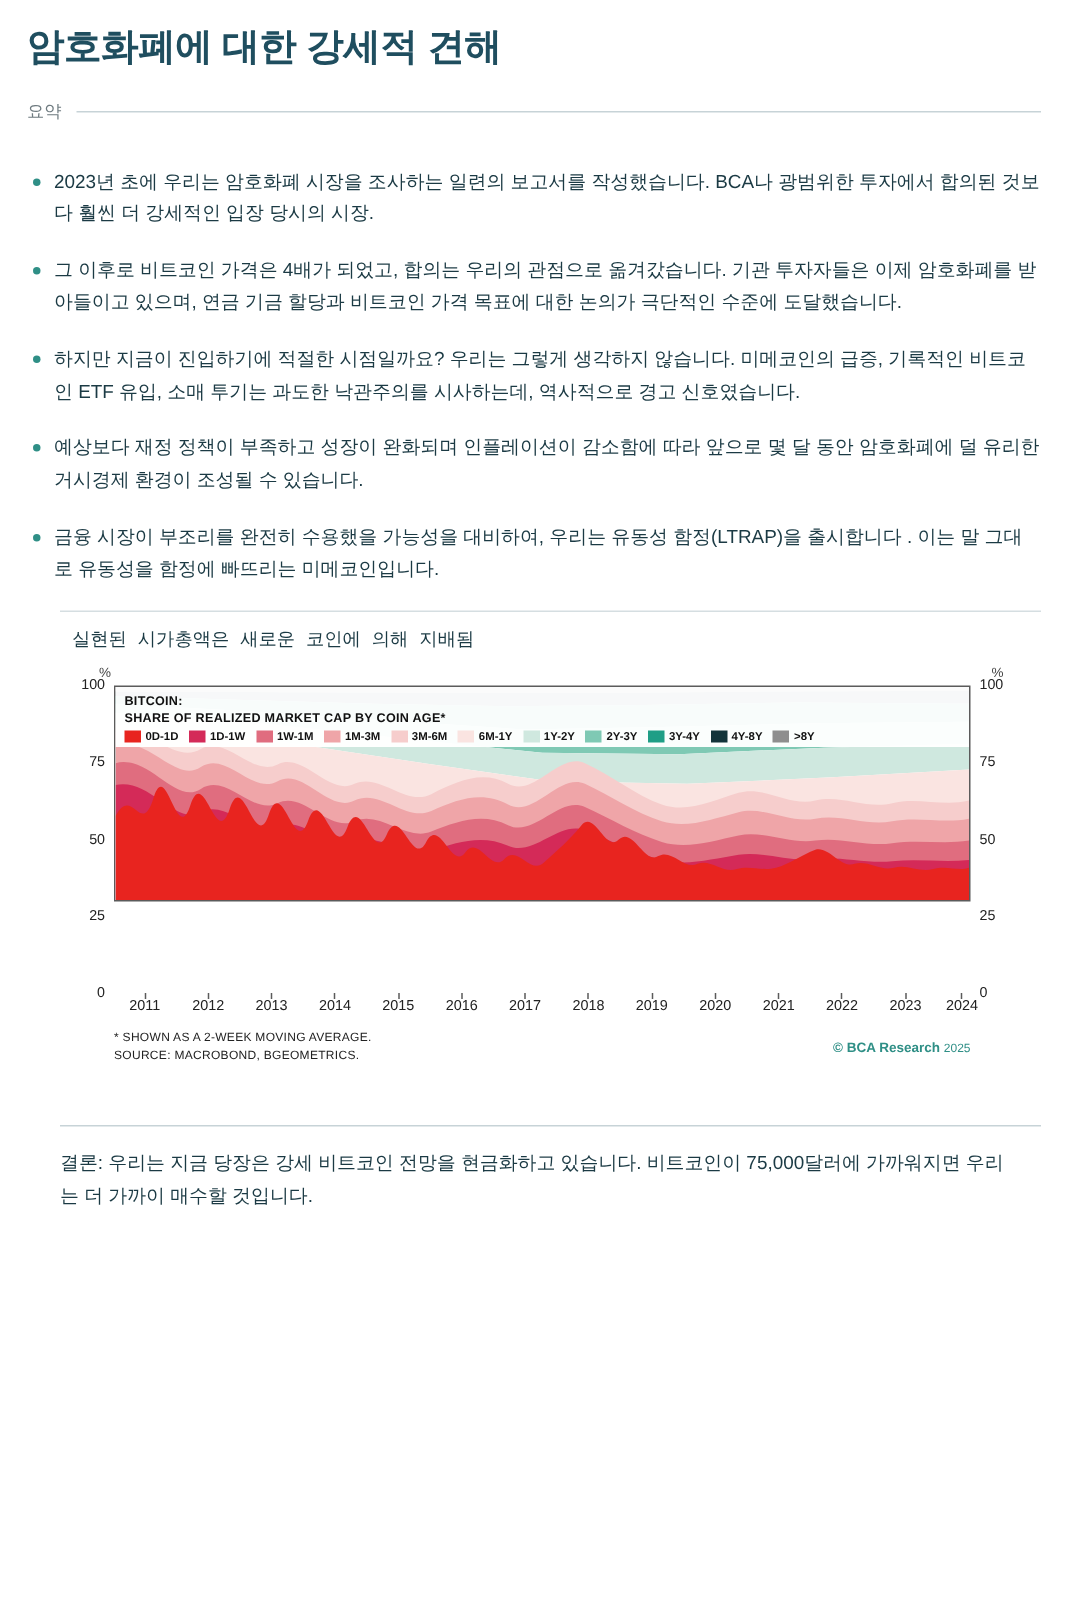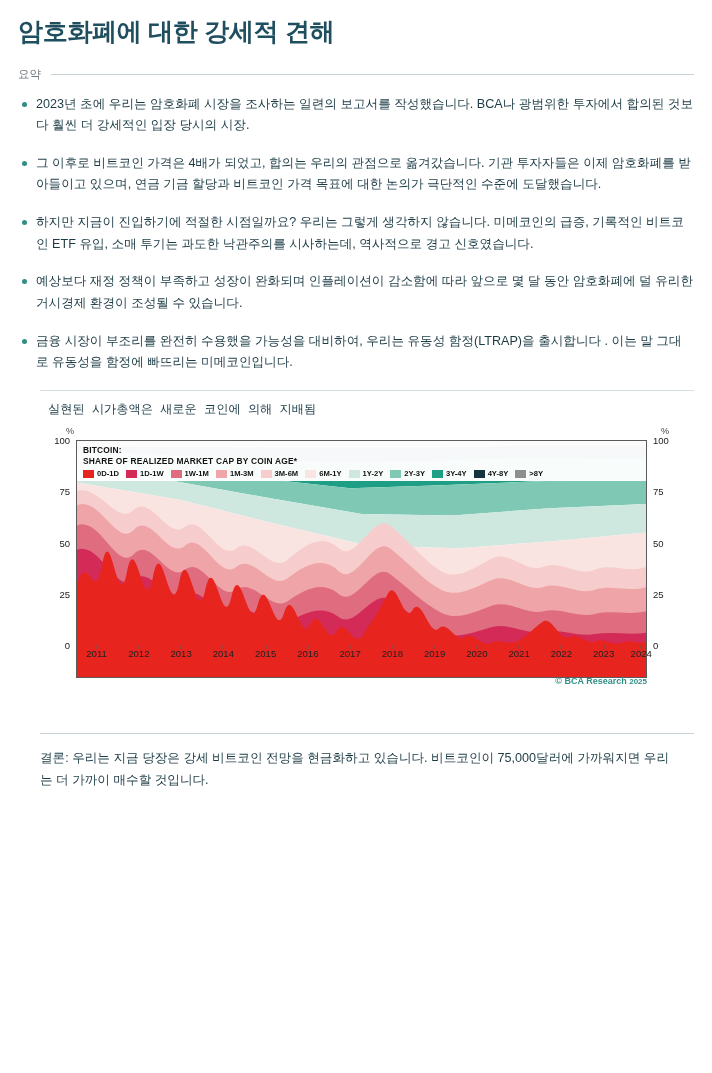--- a/index.html
+++ b/index.html
@@ -19,21 +19,21 @@
     padding: 14px 18px 0 18px;
   }
   .title-line {
     font-size: 25px;
     font-weight: bold;
     color: #1f4e5f;
     line-height: 1.38;
     letter-spacing: -0.3px;
   }
   .summary-head {
-    margin: 18px 0 0 0;
+    margin: 18px 0 17px 0;
     padding: 0 18px;
     display: flex;
     align-items: center;
     gap: 10px;
   }
   .summary-label {
     font-size: 11.5px;
     color: #6f7b80;
     white-space: nowrap;
   }
@@ -85,21 +85,21 @@
     top: 0;
     font-size: 9px;
     color: #444;
   }
   .pct-left { left: 26px; }
   .pct-right { right: 4px; }
   .plot-box {
     position: absolute;
     left: 36px; right: 26px;
     top: 14px;
-    height: 238px;
+    height: 144px;
     border: 1px solid #5b5b5b;
     background: #ffffff;
     overflow: hidden;
   }
   .legend-panel {
     position: absolute;
     left: 0; top: 0; right: 0;
     background: rgba(255,255,255,0.97);
     padding: 4px 6px 3px 6px;
     z-index: 5;
@@ -183,21 +183,21 @@
     letter-spacing: 0.2px;
   }
   .brand {
     position: absolute;
     right: 26px;
     top: 250px;
     font-size: 9px;
     color: #2f8f86;
     font-weight: bold;
   }
-  .brand .yr { color:#2f8f86; font-weight: bold; font-size: 8px; }
+  .brand .yr { color:#2f8f86; font-weight: normal; font-size: 8px; }
   .conclusion-rule {
     margin: 22px 18px 0 40px;
     height: 1px;
     background: #c7d3d7;
   }
   .conclusion {
     margin: 14px 40px 20px 40px;
     font-size: 12.6px;
     line-height: 1.72;
     color: #1b3a44;
@@ -363,20 +363,24 @@
         <span class="xgrid-mark" style="left:77.6%"></span>
           <span class="xtick" style="left:77.6%">2021</span>
         <span class="xgrid-mark" style="left:85.0%"></span>
           <span class="xtick" style="left:85.0%">2022</span>
         <span class="xgrid-mark" style="left:92.4%"></span>
           <span class="xtick" style="left:92.4%">2023</span>
         <span class="xgrid-mark" style="left:99.0%"></span>
           <span class="xtick" style="left:99.0%">2024</span>
       </div>
 
+      <div class="foot-note">
+        <div>* SHOWN AS A 2-WEEK MOVING AVERAGE.</div>
+        <div>SOURCE: MACROBOND, BGEOMETRICS.</div>
+      </div>
 
       <div class="brand">
         <span>© BCA Research</span>
         <span class="yr">2025</span>
       </div>
 
     </div>
   </div>
 
   <div class="conclusion-rule"></div>

